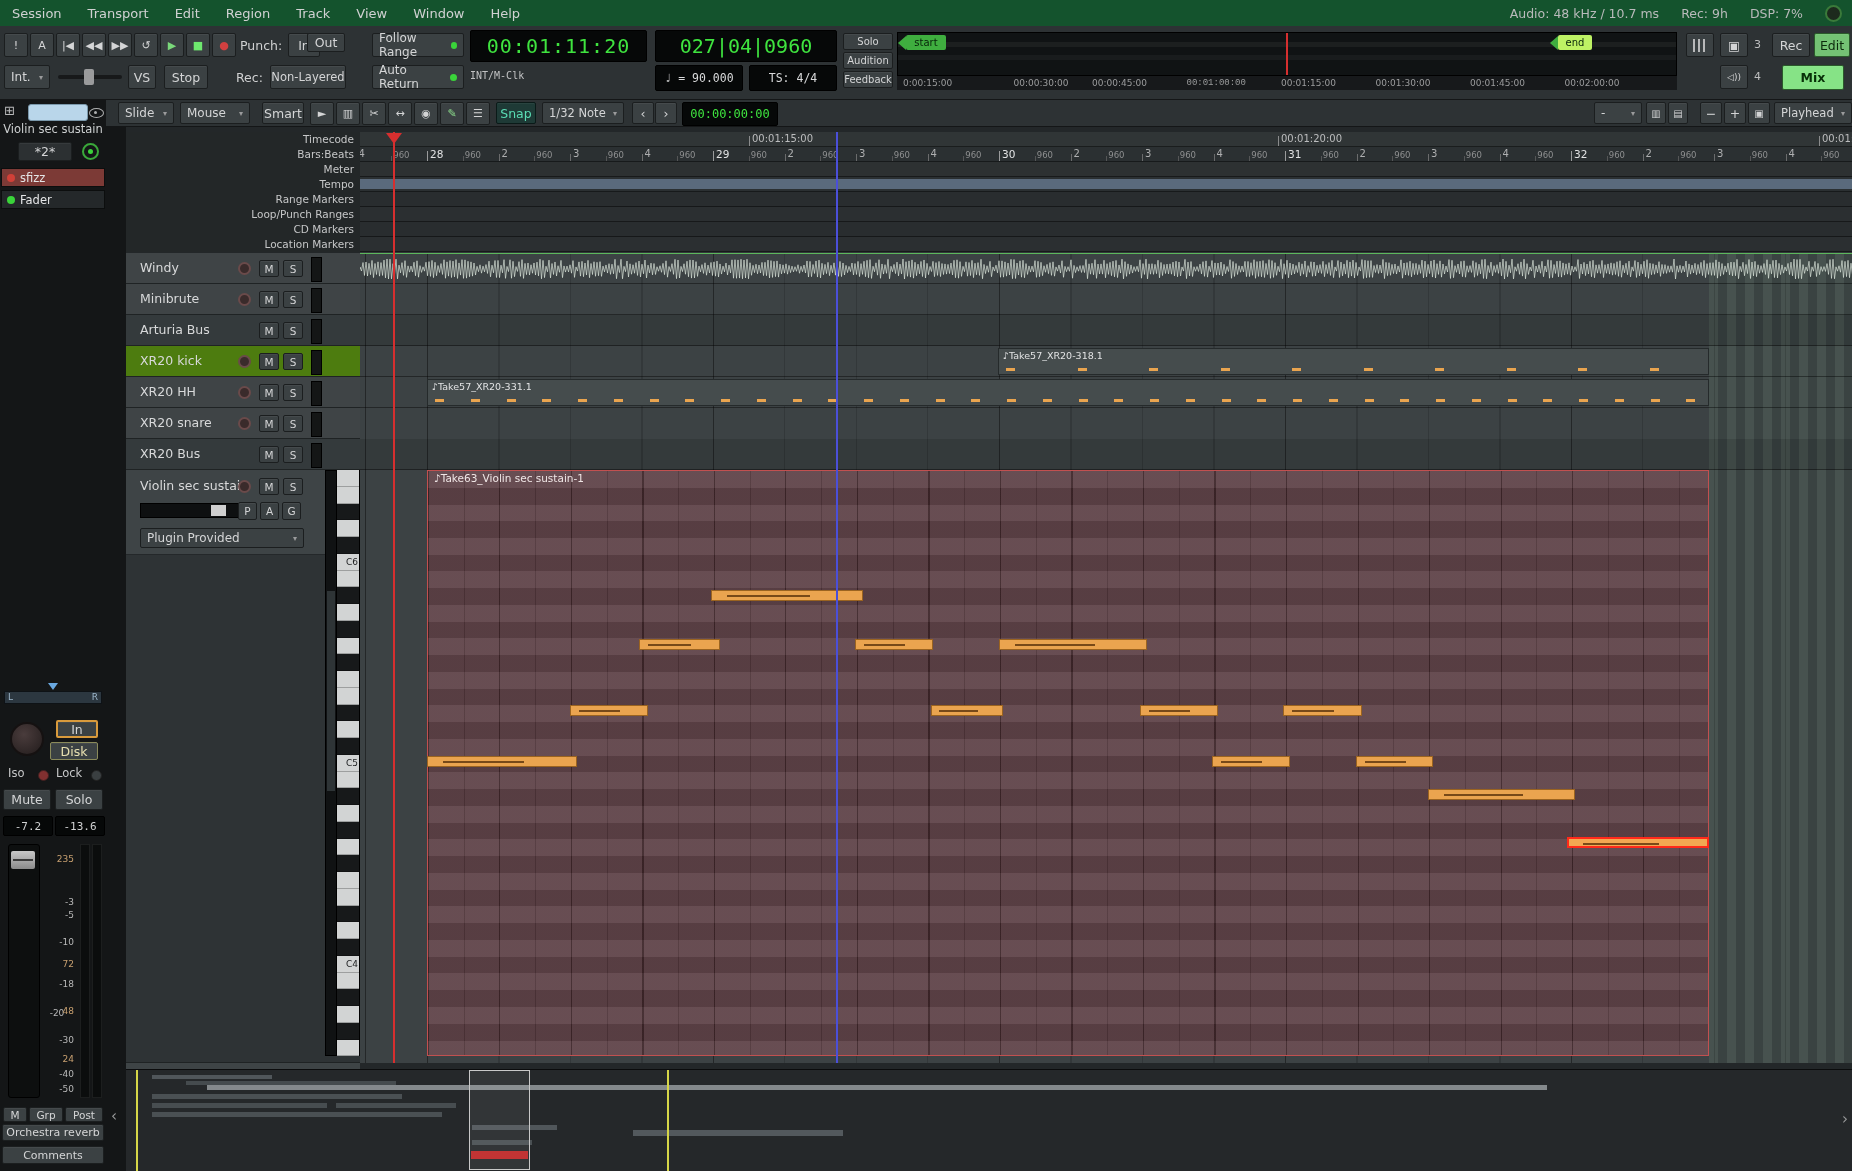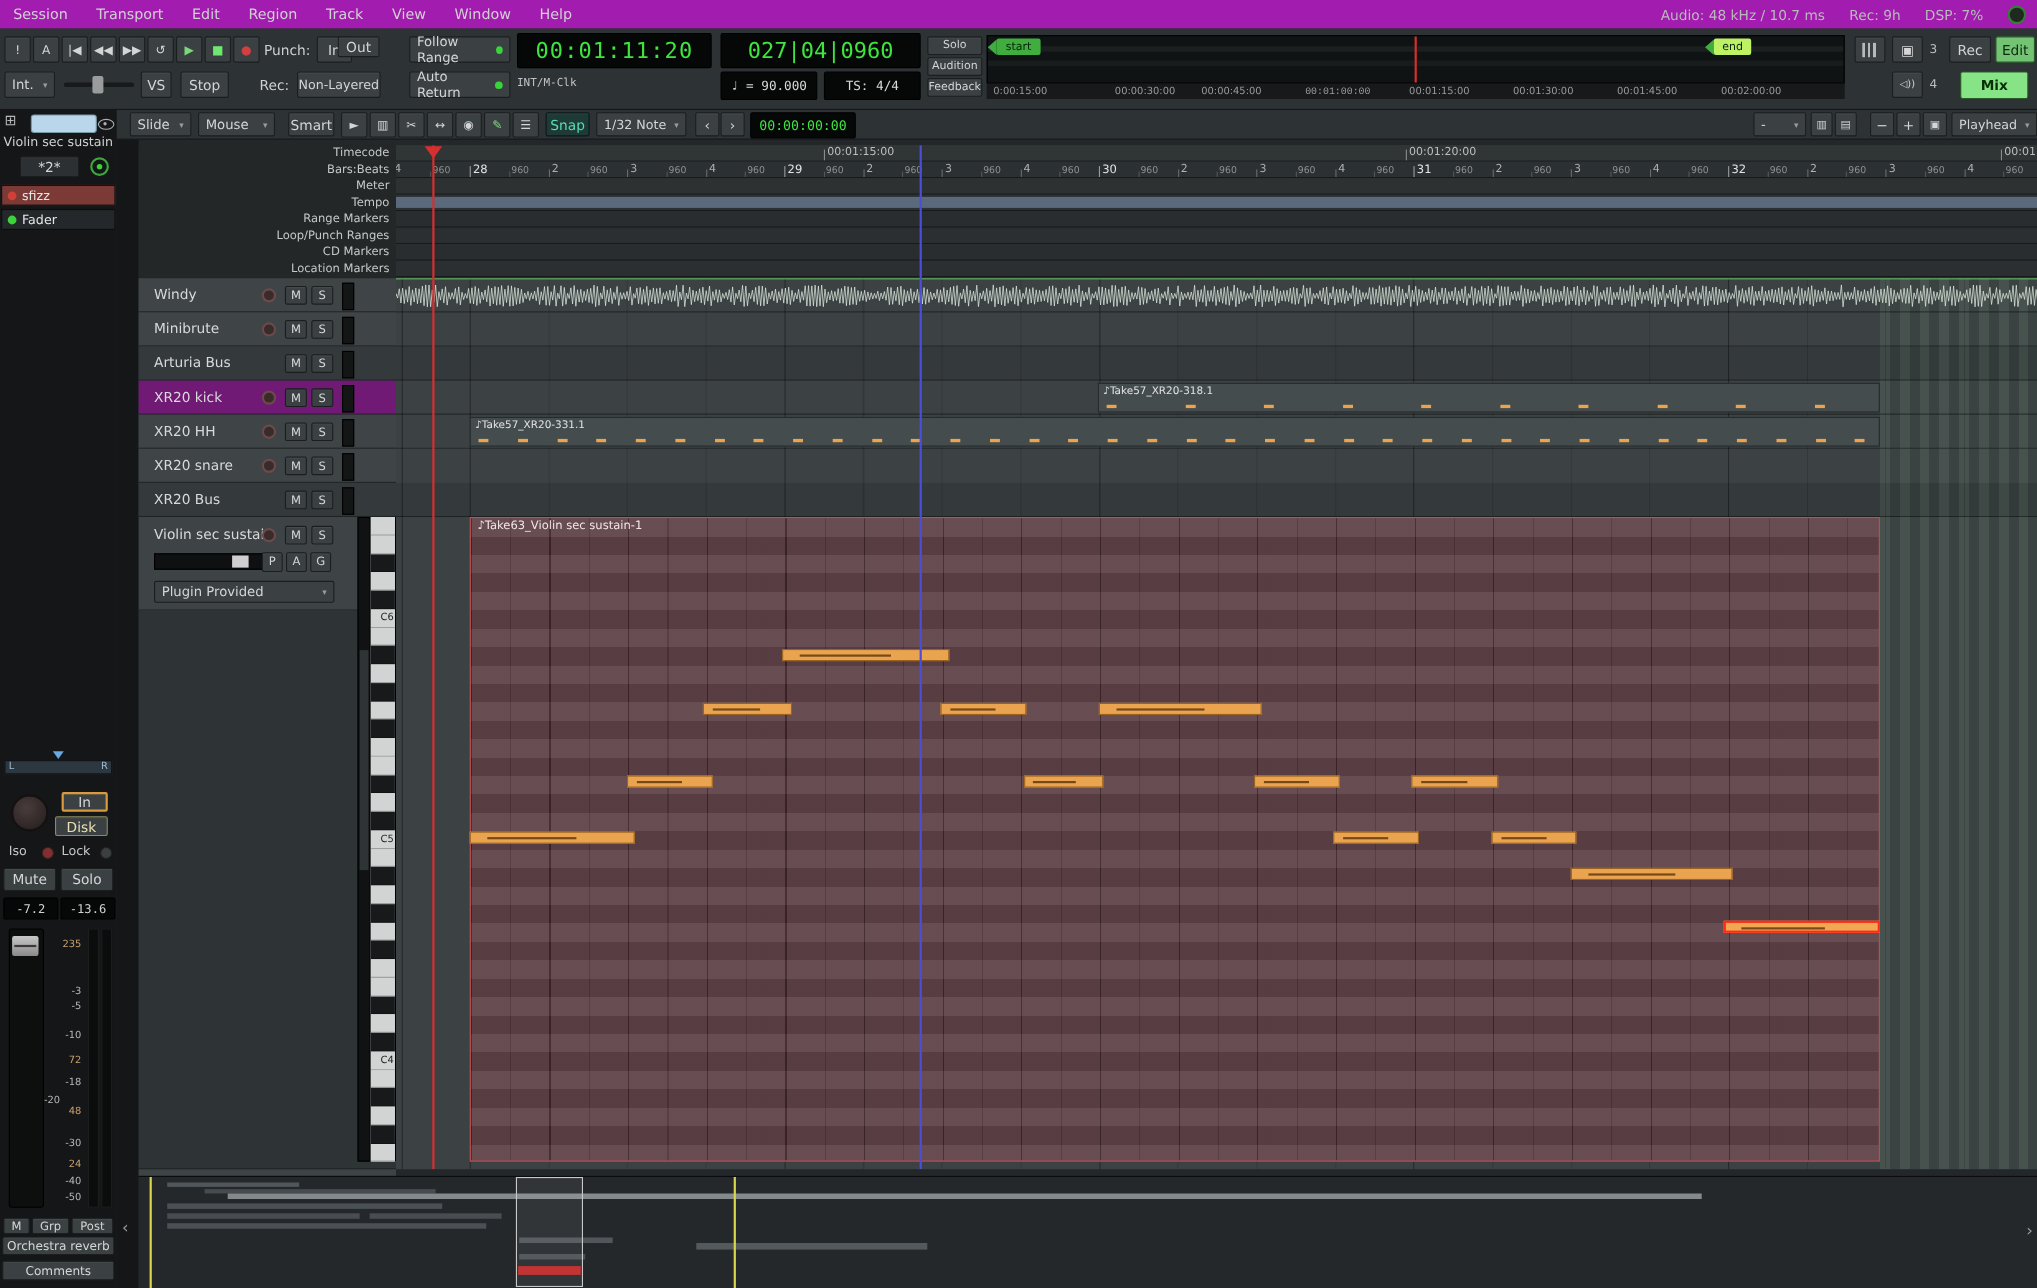--- a/index.html
+++ b/index.html
@@ -18,21 +18,21 @@
   .led{border-radius:50%;display:inline-block}
   .note{position:absolute;height:11px;background:#eaa44f;border:1px solid #9a6320;box-sizing:border-box}
   .note::after{content:"";position:absolute;left:10%;top:4px;width:55%;height:2px;background:rgba(90,50,10,.8)}
   .note.sel{border:2px solid #ff2a1a;background:#f2a852}
   .dash{position:absolute;bottom:3px;height:3px;width:9px;background:#e9a44f}
   .rlabel{height:15px;line-height:15px;text-align:right;padding-right:6px;font-size:10.5px;color:#c6c7c8}
   .hname{position:absolute;left:14px;top:7px;font-size:12.5px;color:#d8d9da;white-space:nowrap}
   .msbtn{position:absolute;width:20px;height:17px;font-size:10.5px}
   .recarm{position:absolute;width:13px;height:13px;border-radius:50%;background:#3a2b2b;border:2px solid #6a4a4a;box-sizing:border-box}
   .hmeter{position:absolute;width:9px;height:23px;background:#141616;border:1px solid #000}
-  #menubar{position:absolute;top:0;left:0;width:1852px;height:26px;background:#a21caf;
+  #menubar{position:absolute;top:0;left:0;width:1852px;height:26px;background:#14532d;
        display:flex;align-items:center;justify-content:space-between;font-size:13px}
   #menu-items{display:flex;gap:26px;padding-left:12px}
   #menu-status{display:flex;gap:22px;align-items:center;padding-right:10px;color:#b9babb;font-size:12.5px}
 </style>
 </head>
 <body>
 
 <header id="menubar">
   <nav id="menu-items">
       <div style="cursor: default; color: rgb(208, 209, 210); position: static;">Session</div>
@@ -286,21 +286,21 @@
         <div style="position:absolute;left:2px;top:8px;width:20px;height:2px;background:#3a3a3a"></div>
       </div>
     </div>
     <div id="meter-scale">
         <div style="position: absolute; left: 40px; top: 14px; width: 34px; text-align: right; font-size: 9px; color: rgb(200, 160, 112);">235</div>
         <div style="position: absolute; left: 40px; top: 57px; width: 34px; text-align: right; font-size: 9px; color: rgb(184, 184, 184);">-3</div>
         <div style="position: absolute; left: 40px; top: 70px; width: 34px; text-align: right; font-size: 9px; color: rgb(184, 184, 184);">-5</div>
         <div style="position: absolute; left: 40px; top: 97px; width: 34px; text-align: right; font-size: 9px; color: rgb(184, 184, 184);">-10</div>
         <div style="position: absolute; left: 40px; top: 119px; width: 34px; text-align: right; font-size: 9px; color: rgb(200, 160, 112);">72</div>
         <div style="position: absolute; left: 40px; top: 139px; width: 34px; text-align: right; font-size: 9px; color: rgb(184, 184, 184);">-18</div>
-        <div style="position: absolute; left: 40px; top: 156px; width: 34px; text-align: left; font-size: 9px; color: rgb(184, 184, 184);">-20</div>
+        <div style="position: absolute; left: 40px; top: 168px; width: 34px; text-align: center; font-size: 9px; color: rgb(184, 184, 184);">-20</div>
         <div style="position: absolute; left: 40px; top: 166px; width: 34px; text-align: right; font-size: 9px; color: rgb(200, 160, 112);">48</div>
         <div style="position: absolute; left: 40px; top: 195px; width: 34px; text-align: right; font-size: 9px; color: rgb(184, 184, 184);">-30</div>
         <div style="position: absolute; left: 40px; top: 214px; width: 34px; text-align: right; font-size: 9px; color: rgb(200, 160, 112);">24</div>
         <div style="position: absolute; left: 40px; top: 229px; width: 34px; text-align: right; font-size: 9px; color: rgb(184, 184, 184);">-40</div>
         <div style="position: absolute; left: 40px; top: 244px; width: 34px; text-align: right; font-size: 9px; color: rgb(184, 184, 184);">-50</div>
       </div>
     <div style="position:absolute;left:80px;top:4px;width:8px;height:252px;background:#0b0d0d;border:1px solid #1c1e1e"></div>
     <div style="position:absolute;left:92px;top:4px;width:8px;height:252px;background:#0b0d0d;border:1px solid #1c1e1e"></div>
   </div>
 
@@ -350,21 +350,21 @@
       <div class="btn msbtn" style="left: 133px; top: 7px;">M</div>
       <div class="btn msbtn" style="left: 157px; top: 7px;">S</div>
       <div class="hmeter" style="left: 185px; top: 4px;"></div>
     </div>
     <div style="position: absolute; left: 0px; top: 62px; width: 234px; height: 31px; background: rgb(52, 58, 60); border-bottom: 1px solid rgb(31, 35, 36); box-sizing: border-box;">
       <div class="hname">Arturia Bus</div>
       <div class="btn msbtn" style="left: 133px; top: 7px;">M</div>
       <div class="btn msbtn" style="left: 157px; top: 7px;">S</div>
       <div class="hmeter" style="left: 185px; top: 4px;"></div>
     </div>
-    <div style="position: absolute; left: 0px; top: 93px; width: 234px; height: 31px; background: #701a75; border-bottom: 1px solid rgb(31, 35, 36); box-sizing: border-box;">
+    <div style="position: absolute; left: 0px; top: 93px; width: 234px; height: 31px; background: #4d7c0f; border-bottom: 1px solid rgb(31, 35, 36); box-sizing: border-box;">
       <div class="hname">XR20 kick</div>
       <div class="recarm" style="left: 112px; top: 9px;"></div>
       <div class="btn msbtn" style="left: 133px; top: 7px;">M</div>
       <div class="btn msbtn" style="left: 157px; top: 7px;">S</div>
       <div class="hmeter" style="left: 185px; top: 4px;"></div>
     </div>
     <div style="position: absolute; left: 0px; top: 124px; width: 234px; height: 31px; background: rgb(63, 68, 70); border-bottom: 1px solid rgb(31, 35, 36); box-sizing: border-box;">
       <div class="hname">XR20 HH</div>
       <div class="recarm" style="left: 112px; top: 9px;"></div>
       <div class="btn msbtn" style="left: 133px; top: 7px;">M</div>

